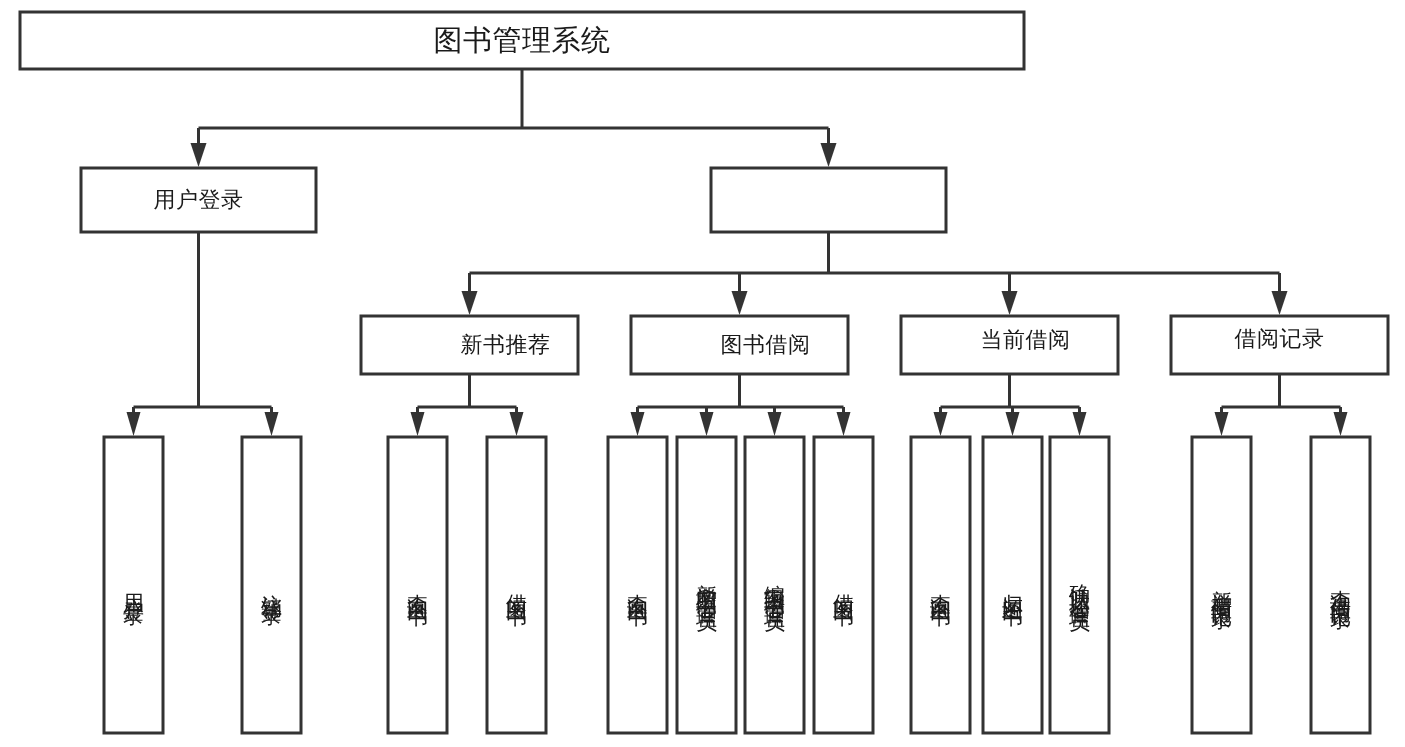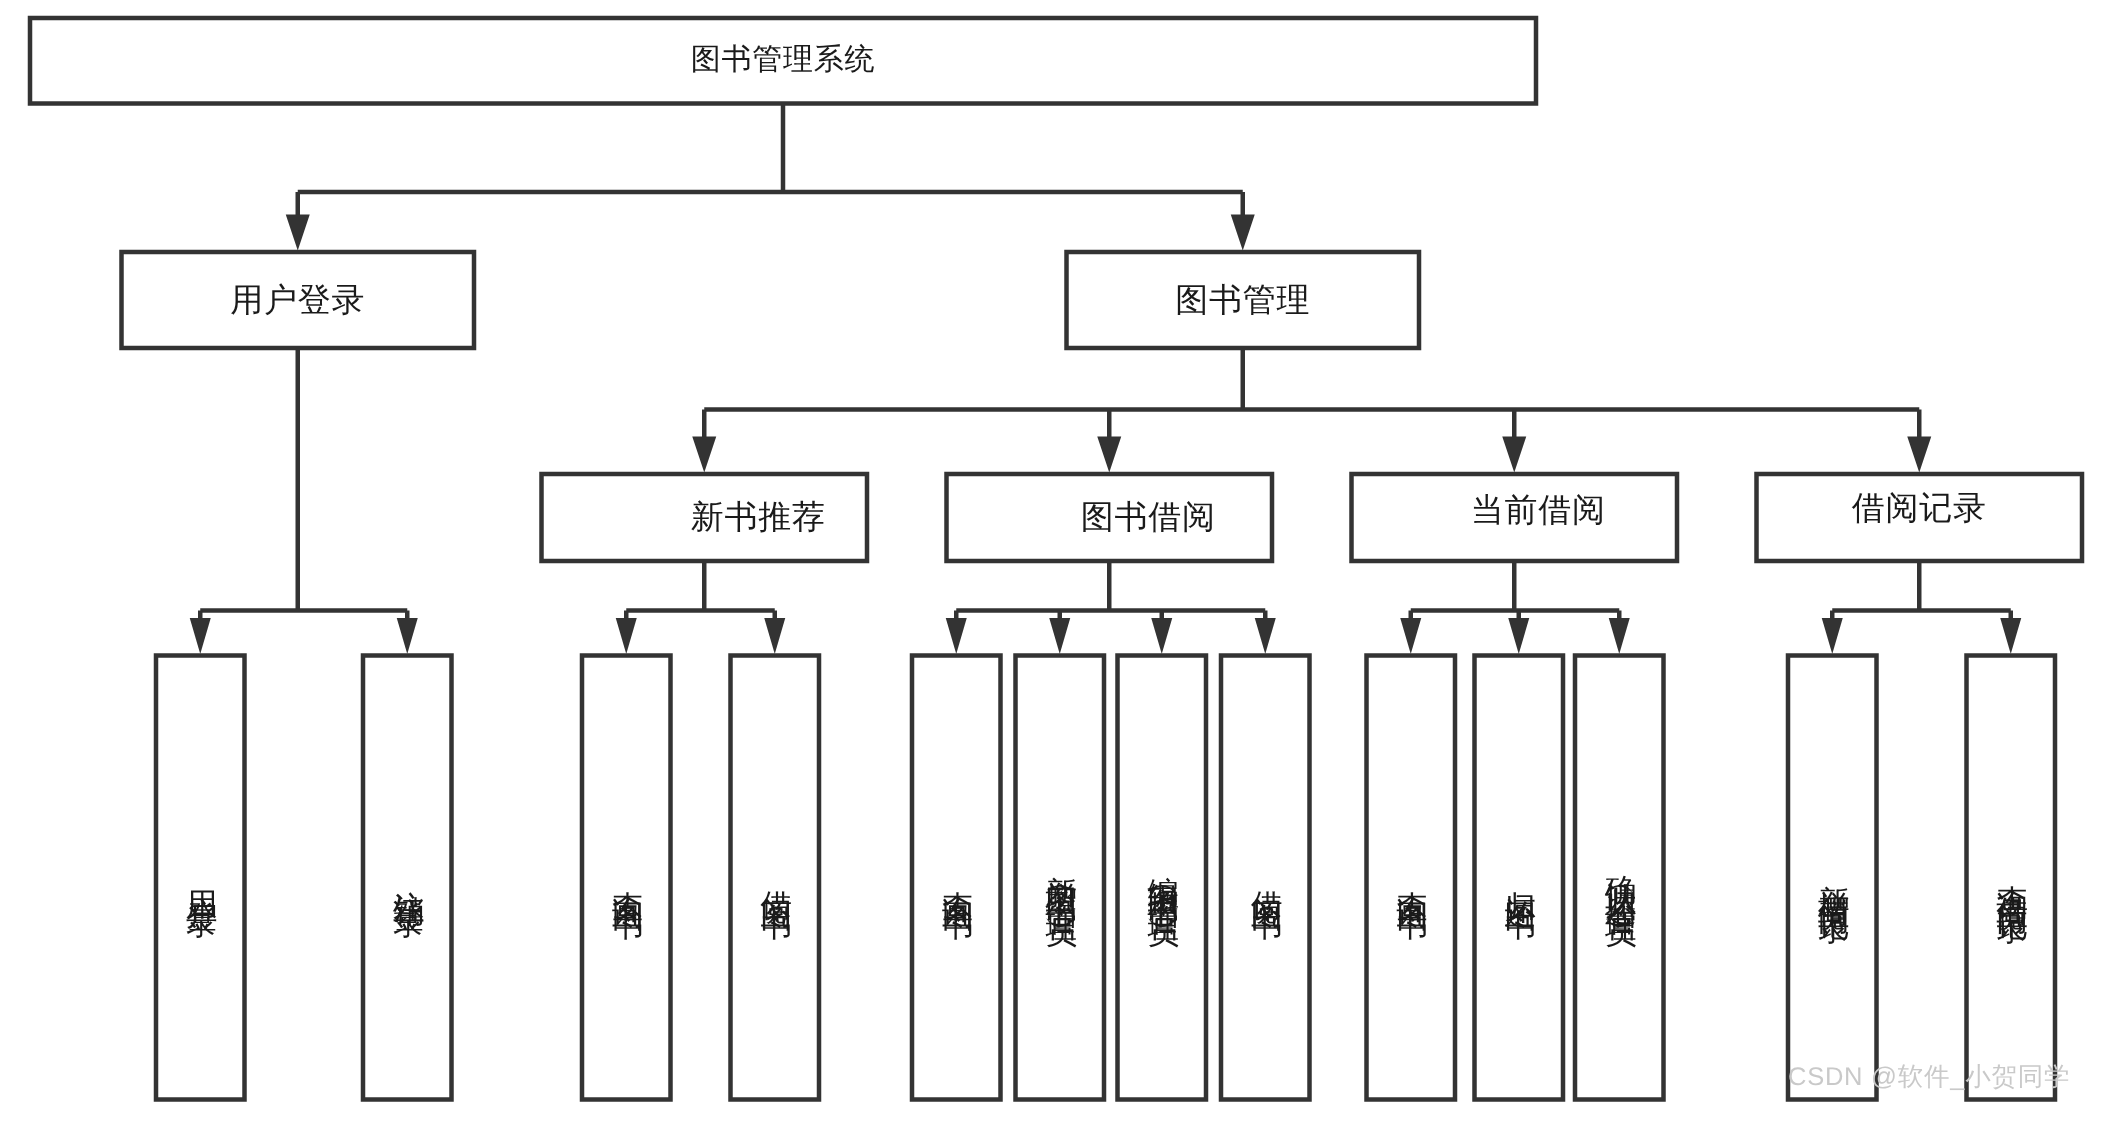--- a/index.html
+++ b/index.html
@@ -48,21 +48,21 @@
     font-family: "Liberation Sans", "DejaVu Sans", sans-serif;
     line-height: 1.15;
     letter-spacing: 0.5px;
     pointer-events: none;
   }
   .node-label.horizontal {
     font-size: 22px;
     writing-mode: horizontal-tb;
   }
   .node-label.root-label {
-    font-size: 20px;
+    font-size: 29px;
   }
   .node-label.vertical {
     writing-mode: vertical-rl;
     text-orientation: upright;
     font-size: 21px;
     letter-spacing: 4px;
     white-space: nowrap;
   }
   .watermark {
     position: absolute;
@@ -178,36 +178,34 @@
     <rect class="node-box" x="911" y="437" width="59" height="296"></rect>
     <rect class="node-box" x="983" y="437" width="59" height="296"></rect>
     <rect class="node-box" x="1050" y="437" width="59" height="296"></rect>
     <rect class="node-box" x="1192" y="437" width="59" height="296"></rect>
     <rect class="node-box" x="1311" y="437" width="59" height="296"></rect>
   </svg>
 
   <div class="node-label horizontal root-label" style="left:20px; top:12px; width:1004px; height:57px;">图书管理系统</div>
 
   <div class="node-label horizontal" style="left:81px; top:168px; width:235px; height:64px;">用户登录</div>
-  <div class="node-label horizontal" style="left:711px; top:168px; width:235px; height:64px;">图书管理</div>
 
   <div class="node-label horizontal" style="left:361px; top:316px; width:217px; height:58px;padding-left:36px;">新书推荐</div>
   <div class="node-label horizontal" style="left:631px; top:316px; width:217px; height:58px;margin-left:26px;">图书借阅</div>
   <div class="node-label horizontal" style="left:901px; top:316px; width:217px; height:47px;margin-left:16px;">当前借阅</div>
   <div class="node-label horizontal" style="left:1171px; top:316px; width:217px; height:46px;">借阅记录</div>
 
   <div class="node-label vertical" style="left:104px; top:437px; width:59px; height:296px;">用户登录</div>
   <div class="node-label vertical" style="left:242px; top:437px; width:59px; height:296px;">注销登录</div>
   <div class="node-label vertical" style="left:388px; top:437px; width:59px; height:296px;">查询图书</div>
   <div class="node-label vertical" style="left:487px; top:437px; width:59px; height:296px;">借阅图书</div>
   <div class="node-label vertical" style="left:608px; top:437px; width:59px; height:296px;">查询图书</div>
   <div class="node-label vertical" style="left:677px; top:437px; width:59px; height:296px;">新增图书（管理员）</div>
   <div class="node-label vertical" style="left:745px; top:437px; width:59px; height:296px;">编辑图书（管理员）</div>
   <div class="node-label vertical" style="left:814px; top:437px; width:59px; height:296px;">借阅图书</div>
   <div class="node-label vertical" style="left:911px; top:437px; width:59px; height:296px;">查询图书</div>
   <div class="node-label vertical" style="left:983px; top:437px; width:59px; height:296px;">归还图书</div>
   <div class="node-label vertical" style="left:1050px; top:437px; width:59px; height:296px;">确认归还（管理员）</div>
   <div class="node-label vertical" style="left:1192px; top:437px; width:59px; height:296px;">新增借阅记录</div>
   <div class="node-label vertical" style="left:1311px; top:437px; width:59px; height:296px;">查询借阅记录</div>
 
-  <div class="watermark" style="left:1192px; top:706px;">CSDN @软件_小贺同学</div>
 
 </div>
 
 </body></html>

